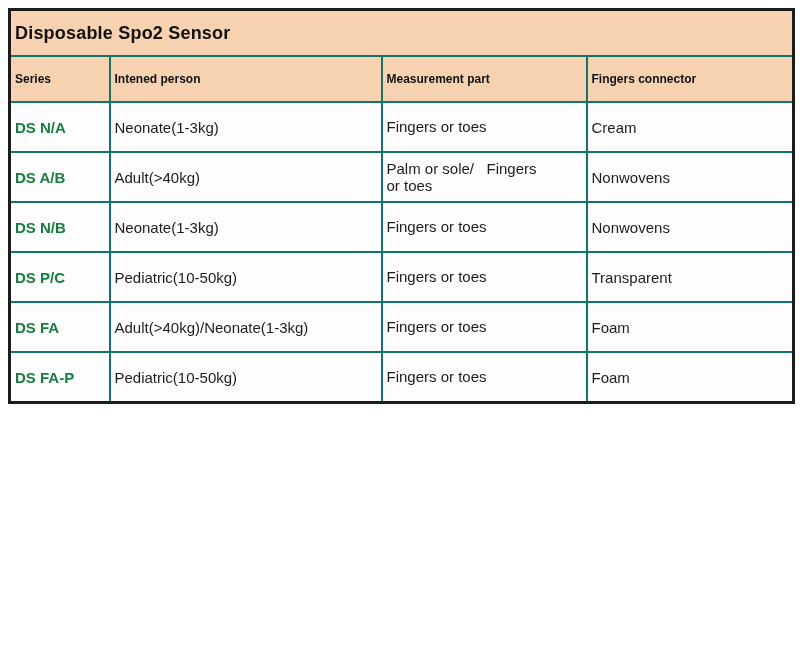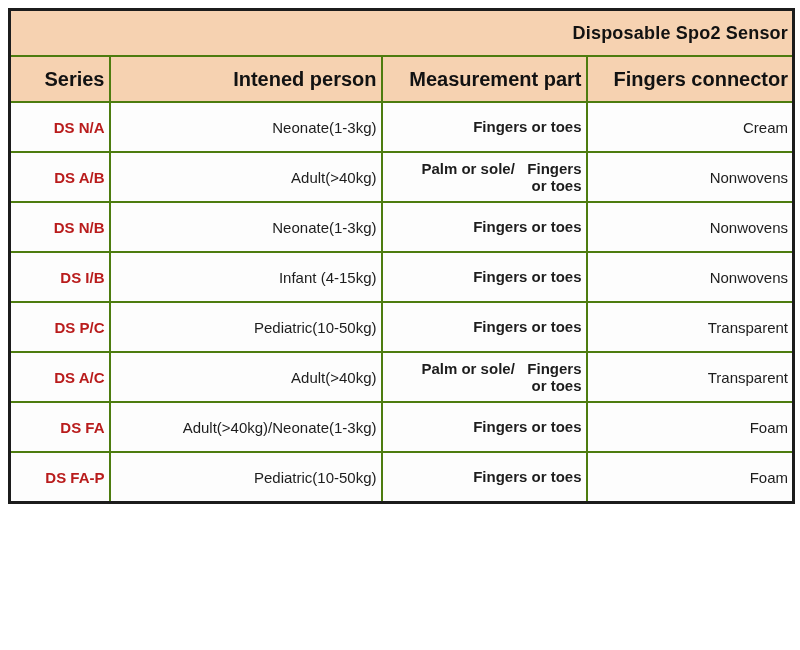--- a/index.html
+++ b/index.html
@@ -15,53 +15,52 @@
   }
   table.spec {
     border-collapse: collapse;
     width: 784px;
     table-layout: fixed;
     background: #fdfdfd;
     border: 3px solid #1c1c1c;
     color: #1d1d1d;
   }
   table.spec td {
-    border: 2px solid #4d7c0f;
-    text-align: right;
+    border: 2px solid #0f766e;
+    text-align: left;
     vertical-align: middle;
     padding: 2px 4px;
     overflow: hidden;
   }
   td.title-cell {
     background: #f6d2b1;
     font-weight: bold;
     font-size: 18px;
     color: #121212;
     height: 40px;
     letter-spacing: 0.2px;
   }
   tr.header-row td {
     background: #f6d2b1;
     font-weight: bold;
-    font-size: 20px;
+    font-size: 12px;
     color: #121212;
     height: 40px;
   }
   tr.data-row td {
     height: 44px;
     font-size: 15px;
   }
   td.series-cell {
     font-weight: bold;
-    color: #b91c1c;
+    color: #15803d;
   }
   td.measure-cell {
     white-space: pre-wrap;
     line-height: 1.15;
-    font-weight: bold;
   }
   col.c-series   { width: 100px; }
   col.c-person   { width: 272px; }
   col.c-measure  { width: 205px; }
   col.c-connector{ width: 207px; }
 </style>
 </head>
 <body>
 
 <div class="wrap">
@@ -96,36 +95,23 @@
 or toes</td>
         <td>Nonwovens</td>
       </tr>
       <tr class="data-row">
         <td class="series-cell">DS N/B</td>
         <td>Neonate(1-3kg)</td>
         <td class="measure-cell">Fingers or toes</td>
         <td>Nonwovens</td>
       </tr>
       <tr class="data-row">
-        <td class="series-cell">DS I/B</td>
-        <td>Infant (4-15kg)</td>
-        <td class="measure-cell">Fingers or toes</td>
-        <td>Nonwovens</td>
-      </tr>
-      <tr class="data-row">
         <td class="series-cell">DS P/C</td>
         <td>Pediatric(10-50kg)</td>
         <td class="measure-cell">Fingers or toes</td>
-        <td>Transparent</td>
-      </tr>
-      <tr class="data-row">
-        <td class="series-cell">DS A/C</td>
-        <td>Adult(&gt;40kg)</td>
-        <td class="measure-cell">Palm or sole/   Fingers
-or toes</td>
         <td>Transparent</td>
       </tr>
       <tr class="data-row">
         <td class="series-cell">DS FA</td>
         <td>Adult(&gt;40kg)/Neonate(1-3kg)</td>
         <td class="measure-cell">Fingers or toes</td>
         <td>Foam</td>
       </tr>
       <tr class="data-row">
         <td class="series-cell">DS FA-P</td>

